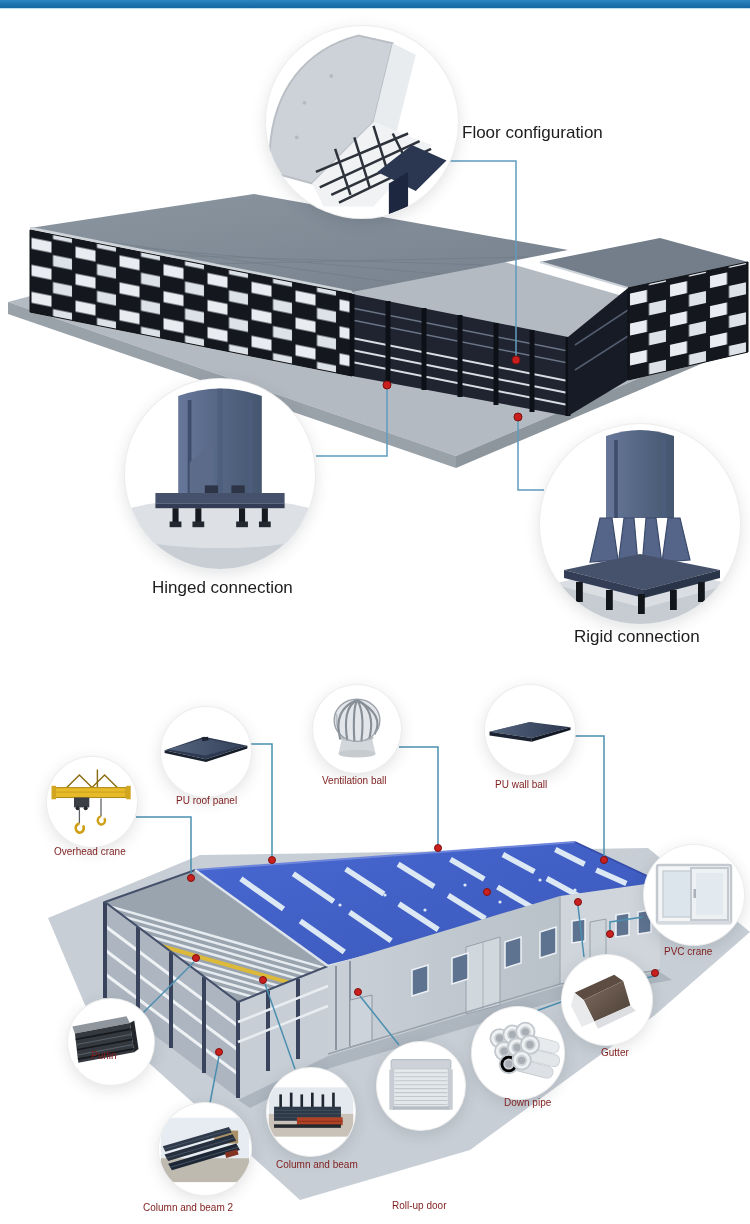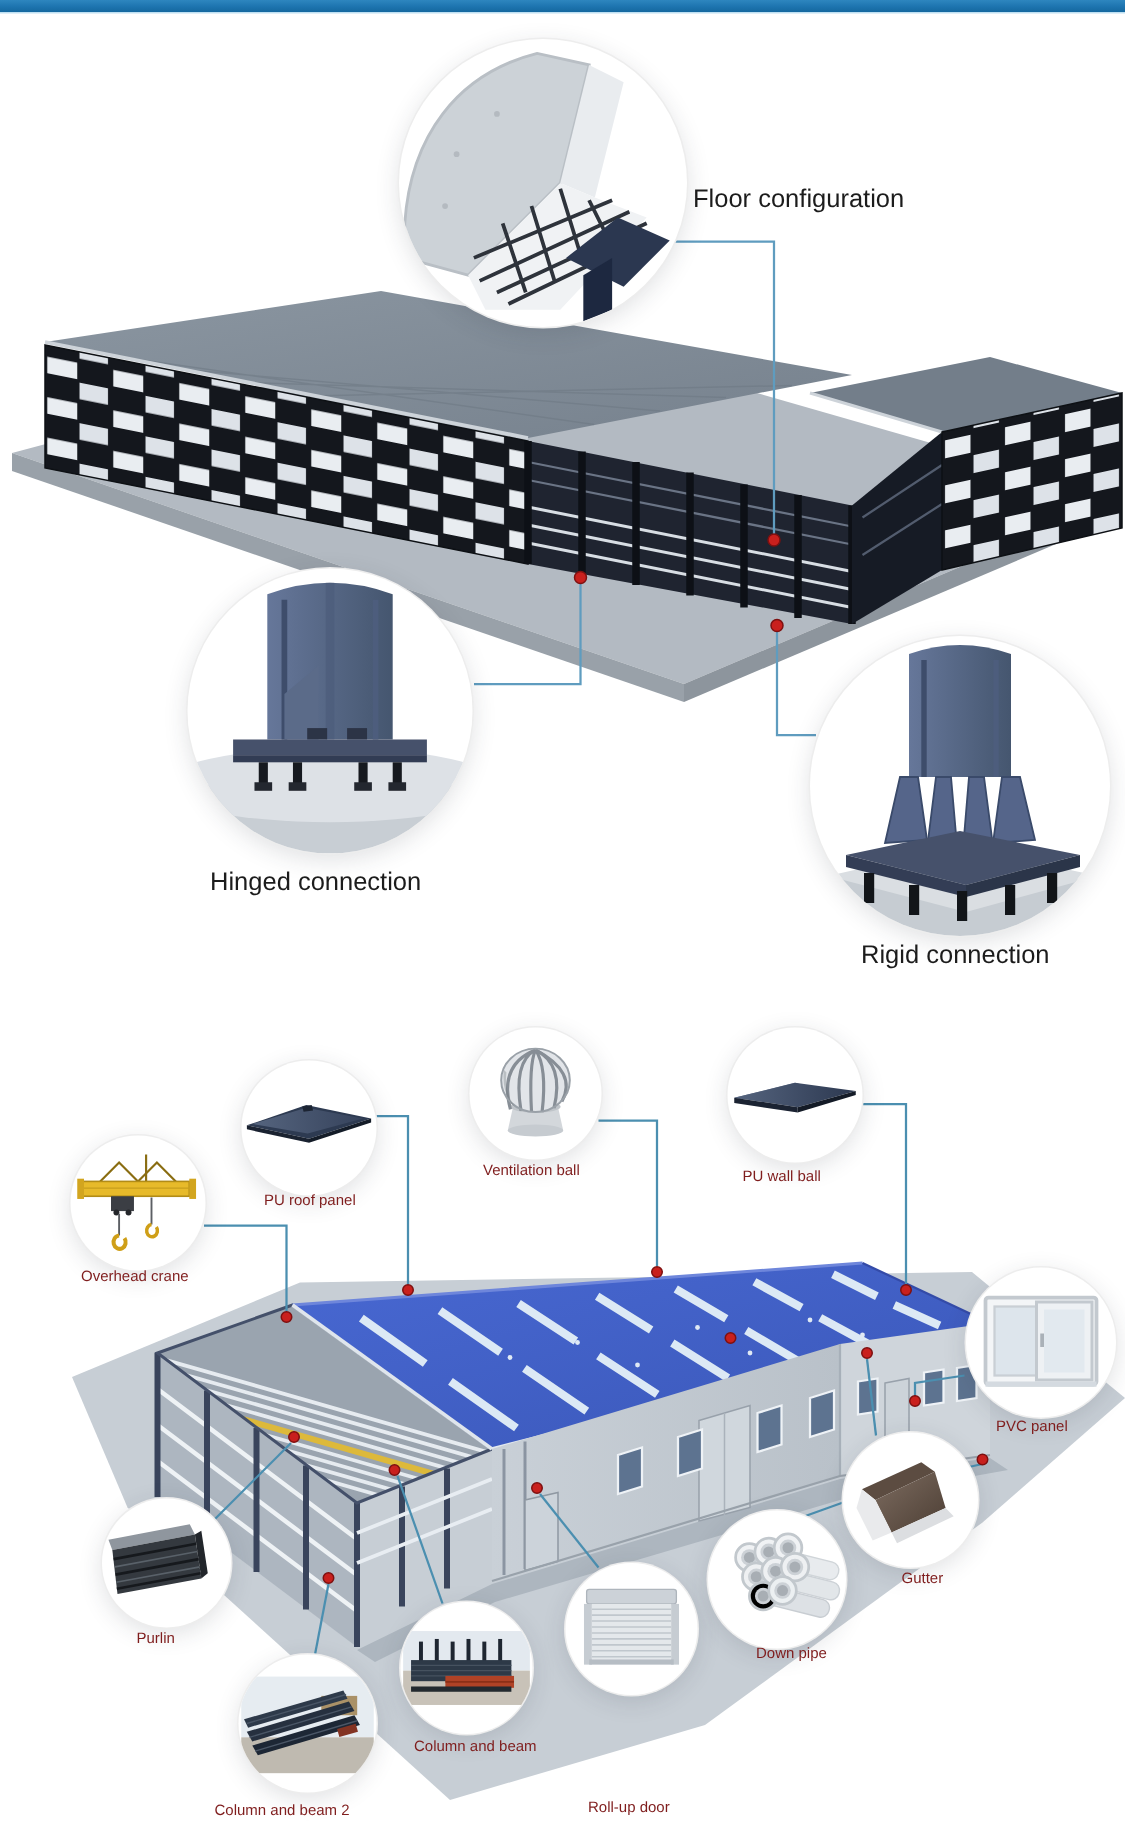--- a/index.html
+++ b/index.html
@@ -493,28 +493,28 @@
       <path d="M6,56 L80,34 L84,41 L10,63 Z" fill="#26303f"></path>
       <path d="M10,66 L84,44 L88,51 L14,73 Z" fill="#1d2735"></path>
       <g stroke="#4a5666" stroke-width="1">
           <path d="M6,50 L78,29 M8,60 L82,38 M12,70 L86,48" fill="none"></path>
         </g>
       <rect x="72" y="52" width="14" height="6" fill="#833322" transform="rotate(-16 79 55)"></rect>
     </svg>
   </div>
 
   <div class="lbl big" style="left:462px;top:123px">Floor configuration</div>
-  <div class="lbl big" style="left:140px;top:578px">Hinged connection</div>
+  <div class="lbl big" style="left:152px;top:578px">Hinged connection</div>
   <div class="lbl big" style="left:574px;top:627px">Rigid connection</div>
 
   <div class="lbl" style="left:176px;top:795px">PU roof panel</div>
   <div class="lbl" style="left:322px;top:775px">Ventilation ball</div>
   <div class="lbl" style="left:495px;top:779px">PU wall ball</div>
   <div class="lbl" style="left:54px;top:846px">Overhead crane</div>
-  <div class="lbl" style="left:664px;top:946px">PVC panel</div>
+  <div class="lbl" style="left:664px;top:946px">PVC crane</div>
   <div class="lbl" style="left:601px;top:1047px">Gutter</div>
-  <div class="lbl" style="left:91px;top:1087px">Purlin</div>
+  <div class="lbl" style="left:91px;top:1050px">Purlin</div>
   <div class="lbl" style="left:504px;top:1097px">Down pipe</div>
   <div class="lbl" style="left:392px;top:1200px">Roll-up door</div>
   <div class="lbl" style="left:276px;top:1159px">Column and beam</div>
   <div class="lbl" style="left:143px;top:1202px">Column and beam 2</div>
 
 </div>
 
 </body></html>

